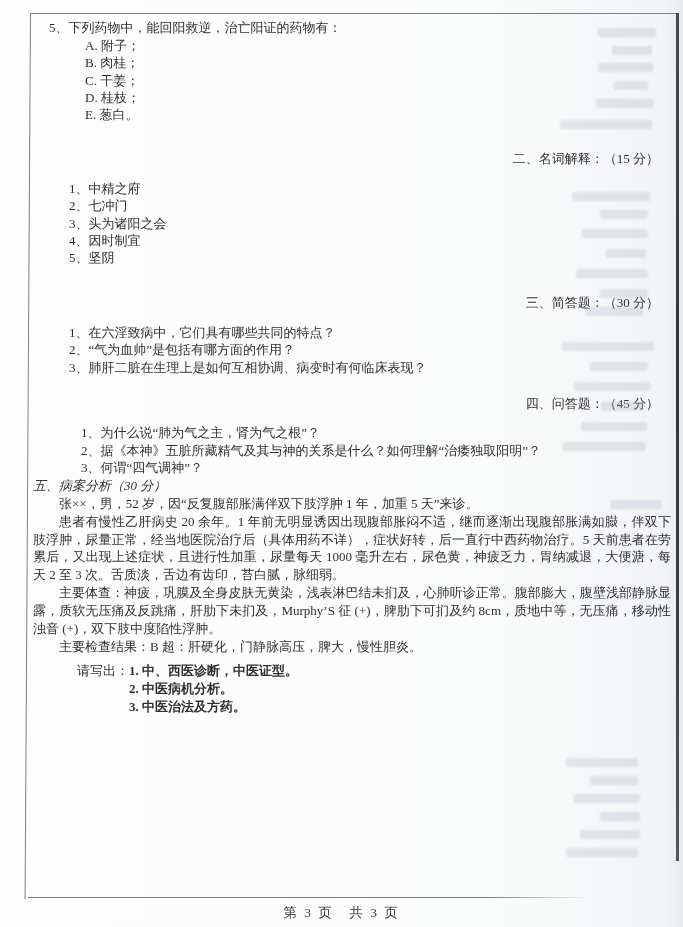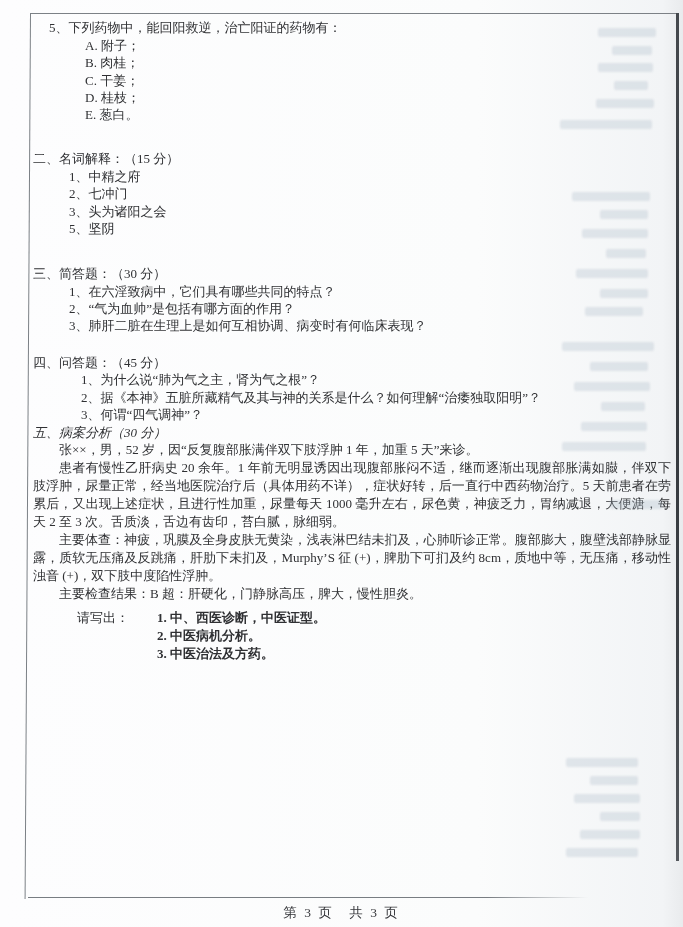--- a/index.html
+++ b/index.html
@@ -15,31 +15,31 @@
   .border-top{position:absolute;left:30px;top:13px;width:648px;height:1px;background:#7c8186;}
   .border-left{position:absolute;left:30px;top:13px;width:1px;height:886px;background:#7c8186;transform:rotate(.35deg);transform-origin:top;}
   .border-bottom{position:absolute;left:28px;top:897px;width:560px;height:1px;
     background:linear-gradient(to right,#787d82 0%,#787d82 82%,rgba(120,125,130,0) 100%);}
   .scan-edge{position:absolute;left:676px;top:13px;width:3px;height:848px;
     background:linear-gradient(180deg,#45494e 0%,#33373c 40%,#3c4045 75%,#55595e 100%);}
   
   .content{position:absolute;left:33px;top:19px;width:638px;font-size:13px;}
   .stem{margin:0 0 0 16px;line-height:18px;}
   .option{margin:0 0 0 52px;line-height:17.3px;}
-  .sec-h{margin:0;line-height:17.5px;}
+  .sec-h{margin:12px;line-height:17.5px;text-align:right;}
   .sec2-h{margin-top:27px;}
   .sec3-h{margin-top:28px;}
   .sec4-h{margin-top:19px;}
   .sec5-h{margin-top:22px;font-style:italic;}
   .item2{margin:0 0 0 36px;line-height:17.3px;}
   .item3{margin:0 0 0 36px;line-height:17.3px;}
   .item4{margin:0 0 0 48px;line-height:17.5px;}
   .case p{margin:0;line-height:17.9px;text-align:justify;}
   .indent{text-indent:2em;}
-  .request{display:flex;margin:6px 0 0 44px;line-height:18px;gap:28px;}
+  .request{display:flex;margin:6px 0 0 44px;line-height:18px;}
   .request-label{white-space:nowrap;}
   .request-items p{margin:0;line-height:18px;font-weight:bold;}
   .footer{position:absolute;left:0;top:904px;width:683px;text-align:center;
     font-size:13.5px;letter-spacing:2px;color:#35363a;}
   
   .smudge{position:absolute;height:9px;border-radius:2px;
     background:rgba(168,184,199,.30);filter:blur(1.3px);}
 </style>
 </head>
 <body>
@@ -57,20 +57,21 @@
     <p class="option">A. 附子；</p>
     <p class="option">B. 肉桂；</p>
     <p class="option">C. 干姜；</p>
     <p class="option">D. 桂枝；</p>
     <p class="option">E. 葱白。</p>
 
     <p class="sec-h sec2-h">二、名词解释：（15 分）</p>
     <p class="item2">1、中精之府</p>
     <p class="item2">2、七冲门</p>
     <p class="item2">3、头为诸阳之会</p>
+    <p class="item2">4、因时制宜</p>
     <p class="item2">5、坚阴</p>
 
     <p class="sec-h sec3-h">三、简答题：（30 分）</p>
     <p class="item3">1、在六淫致病中，它们具有哪些共同的特点？</p>
     <p class="item3">2、“气为血帅”是包括有哪方面的作用？</p>
     <p class="item3">3、肺肝二脏在生理上是如何互相协调、病变时有何临床表现？</p>
 
     <p class="sec-h sec4-h">四、问答题：（45 分）</p>
     <p class="item4">1、为什么说“肺为气之主，肾为气之根”？</p>
     <p class="item4">2、据《本神》五脏所藏精气及其与神的关系是什么？如何理解“治痿独取阳明”？</p>

